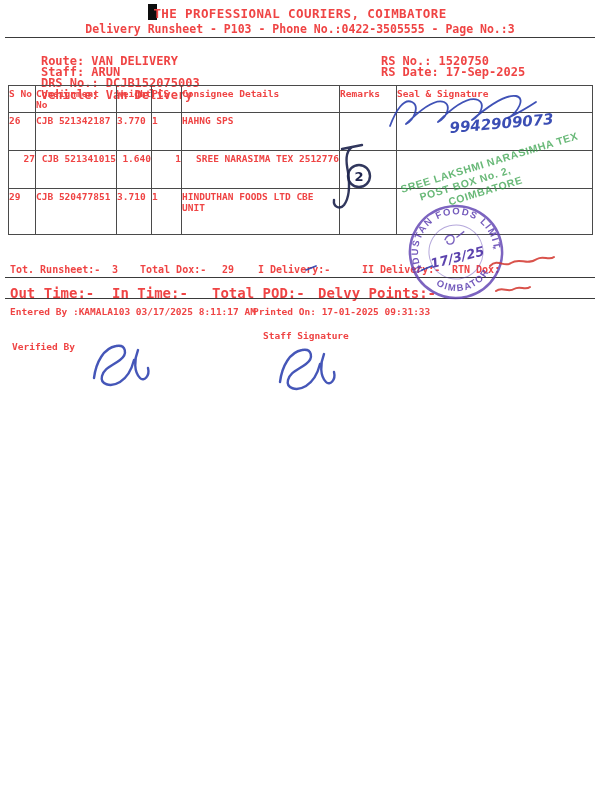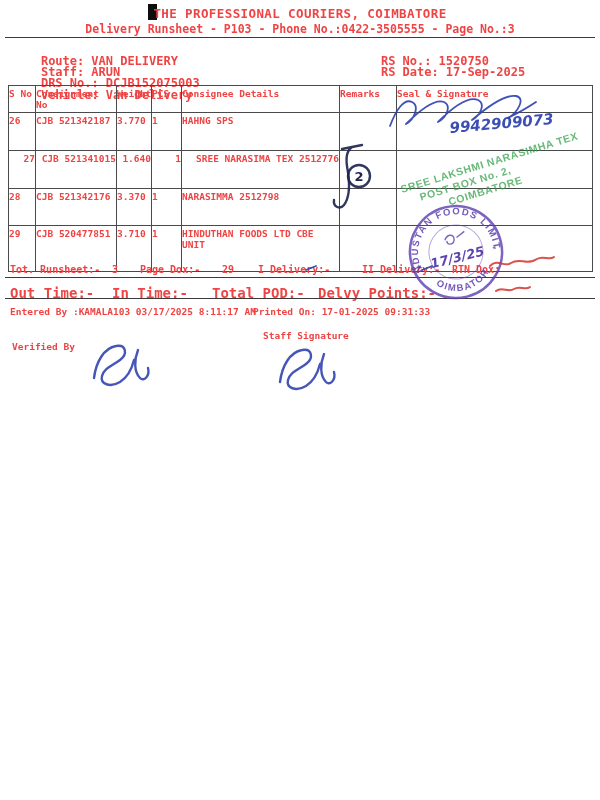--- a/index.html
+++ b/index.html
@@ -100,44 +100,35 @@
       </tr>
       <tr class="r27">
         <td>27</td>
         <td>CJB 521341015</td>
         <td>1.640</td>
         <td>1</td>
         <td>SREE NARASIMA TEX 2512776</td>
         <td></td>
         <td></td>
       </tr>
-      <tr class="r28">
-        <td>28</td>
-        <td>CJB 521342176</td>
-        <td>3.370</td>
-        <td>1</td>
-        <td>NARASIMMA 2512798</td>
-        <td></td>
-        <td></td>
-      </tr>
       <tr class="r29">
         <td>29</td>
         <td>CJB 520477851</td>
         <td>3.710</td>
         <td>1</td>
         <td>HINDUTHAN FOODS LTD CBE UNIT</td>
         <td></td>
         <td></td>
       </tr>
     </tbody>
   </table>
 
   <span class="tot" style="left:10px">Tot. Runsheet:-</span>
   <span class="tot" style="left:112px">3</span>
-  <span class="tot" style="left:140px">Page Dox:-</span>
+  <span class="tot" style="left:140px">Total Dox:-</span>
   <span class="tot" style="left:222px">29</span>
   <span class="tot" style="left:258px">I Delivery:-</span>
   <span class="tot" style="left:362px">II Delivery:-</span>
   <span class="tot" style="left:452px">RTN Dox:</span>
 
   <div class="rule" style="top:277px"></div>
 
   <span class="time" style="left:10px">Out Time:-</span>
   <span class="time" style="left:112px">In Time:-</span>
   <span class="time" style="left:212px">Total POD:-</span>

